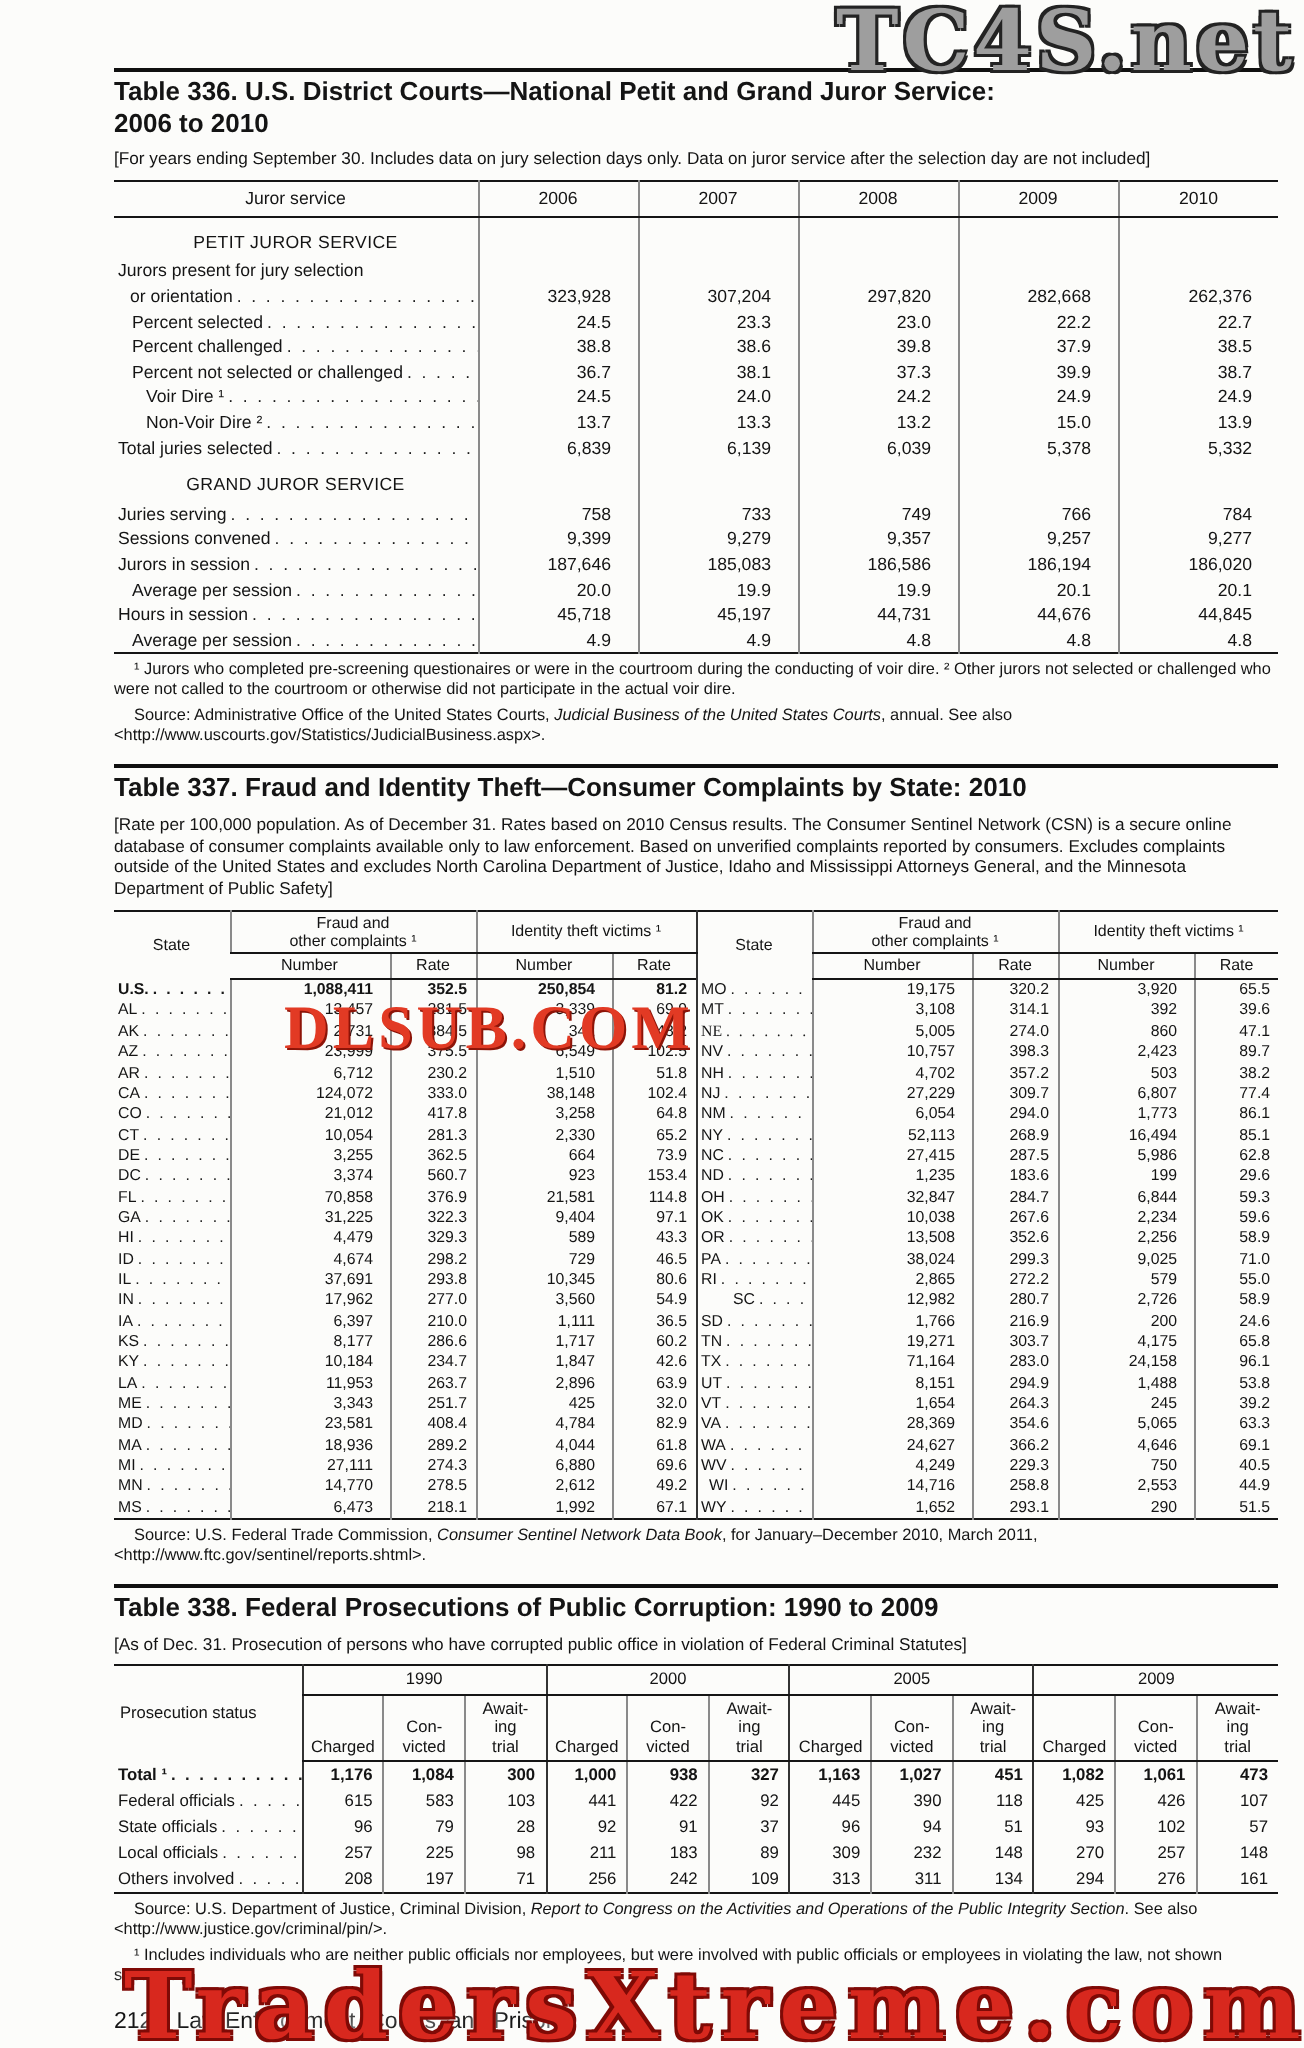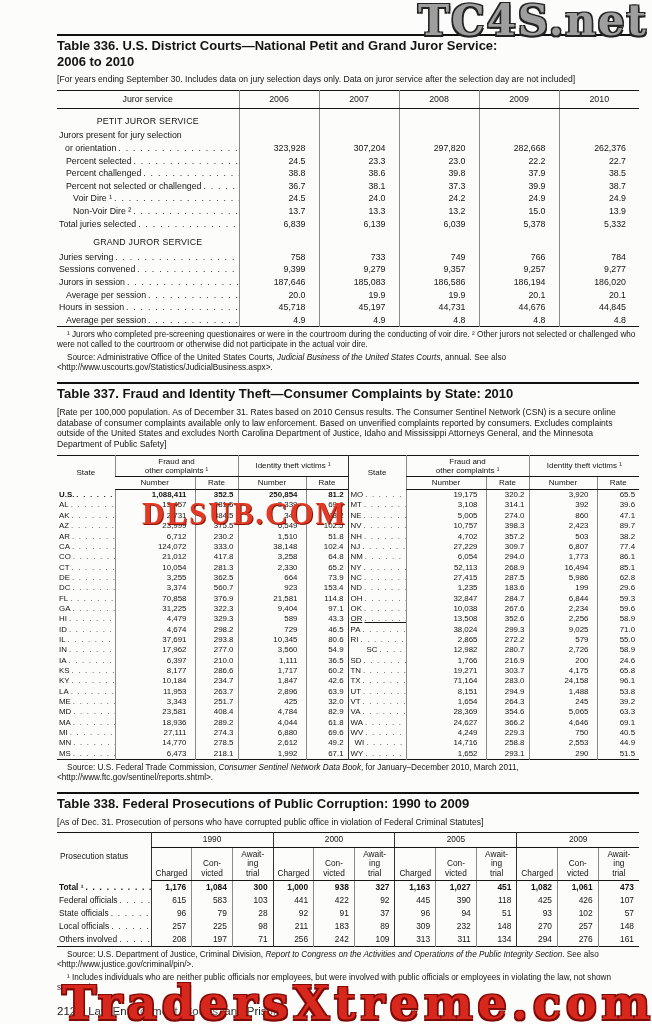--- a/index.html
+++ b/index.html
@@ -398,21 +398,21 @@
                 <div class="sl" style="padding-left: 2px;">
                   <span class="lt">AK</span>
                   <span class="leader">. . . . . . . . . . . . . . . . . . . . . . . . . . . . . . . . . . . . . . . . . . . . . . . . . . . . . . . . . . . . . . . . . . . . . . . . . . . . . . . . . . . . . . . . . . </span>
                 </div>
               </td>
               <td class="dc n">2,731</td>
               <td class="dc r">384.5</td>
               <td class="dc n">342</td>
               <td class="dc r">48.2</td>
               <td class="stub hs">
-                <div class="sl" style="padding-left: 2px;">
+                <div class="sl" style="padding-left: 2px; font-family: Liberation Serif, serif;">
                   <span class="lt">NE</span>
                   <span class="leader">. . . . . . . . . . . . . . . . . . . . . . . . . . . . . . . . . . . . . . . . . . . . . . . . . . . . . . . . . . . . . . . . . . . . . . . . . . . . . . . . . . . . . . . . . . </span>
                 </div>
               </td>
               <td class="dc n">5,005</td>
               <td class="dc r">274.0</td>
               <td class="dc n">860</td>
               <td class="dc r">47.1</td>
             </tr>
             <tr>
@@ -618,21 +618,21 @@
                 <div class="sl" style="padding-left: 2px;">
                   <span class="lt">HI</span>
                   <span class="leader">. . . . . . . . . . . . . . . . . . . . . . . . . . . . . . . . . . . . . . . . . . . . . . . . . . . . . . . . . . . . . . . . . . . . . . . . . . . . . . . . . . . . . . . . . . </span>
                 </div>
               </td>
               <td class="dc n">4,479</td>
               <td class="dc r">329.3</td>
               <td class="dc n">589</td>
               <td class="dc r">43.3</td>
               <td class="stub hs">
-                <div class="sl" style="padding-left: 2px; text-decoration: underline;">
+                <div class="sl" style="padding-left: 2px;">
                   <span class="lt">OR</span>
                   <span class="leader">. . . . . . . . . . . . . . . . . . . . . . . . . . . . . . . . . . . . . . . . . . . . . . . . . . . . . . . . . . . . . . . . . . . . . . . . . . . . . . . . . . . . . . . . . . </span>
                 </div>
               </td>
               <td class="dc n">13,508</td>
               <td class="dc r">352.6</td>
               <td class="dc n">2,256</td>
               <td class="dc r">58.9</td>
             </tr>
             <tr>

